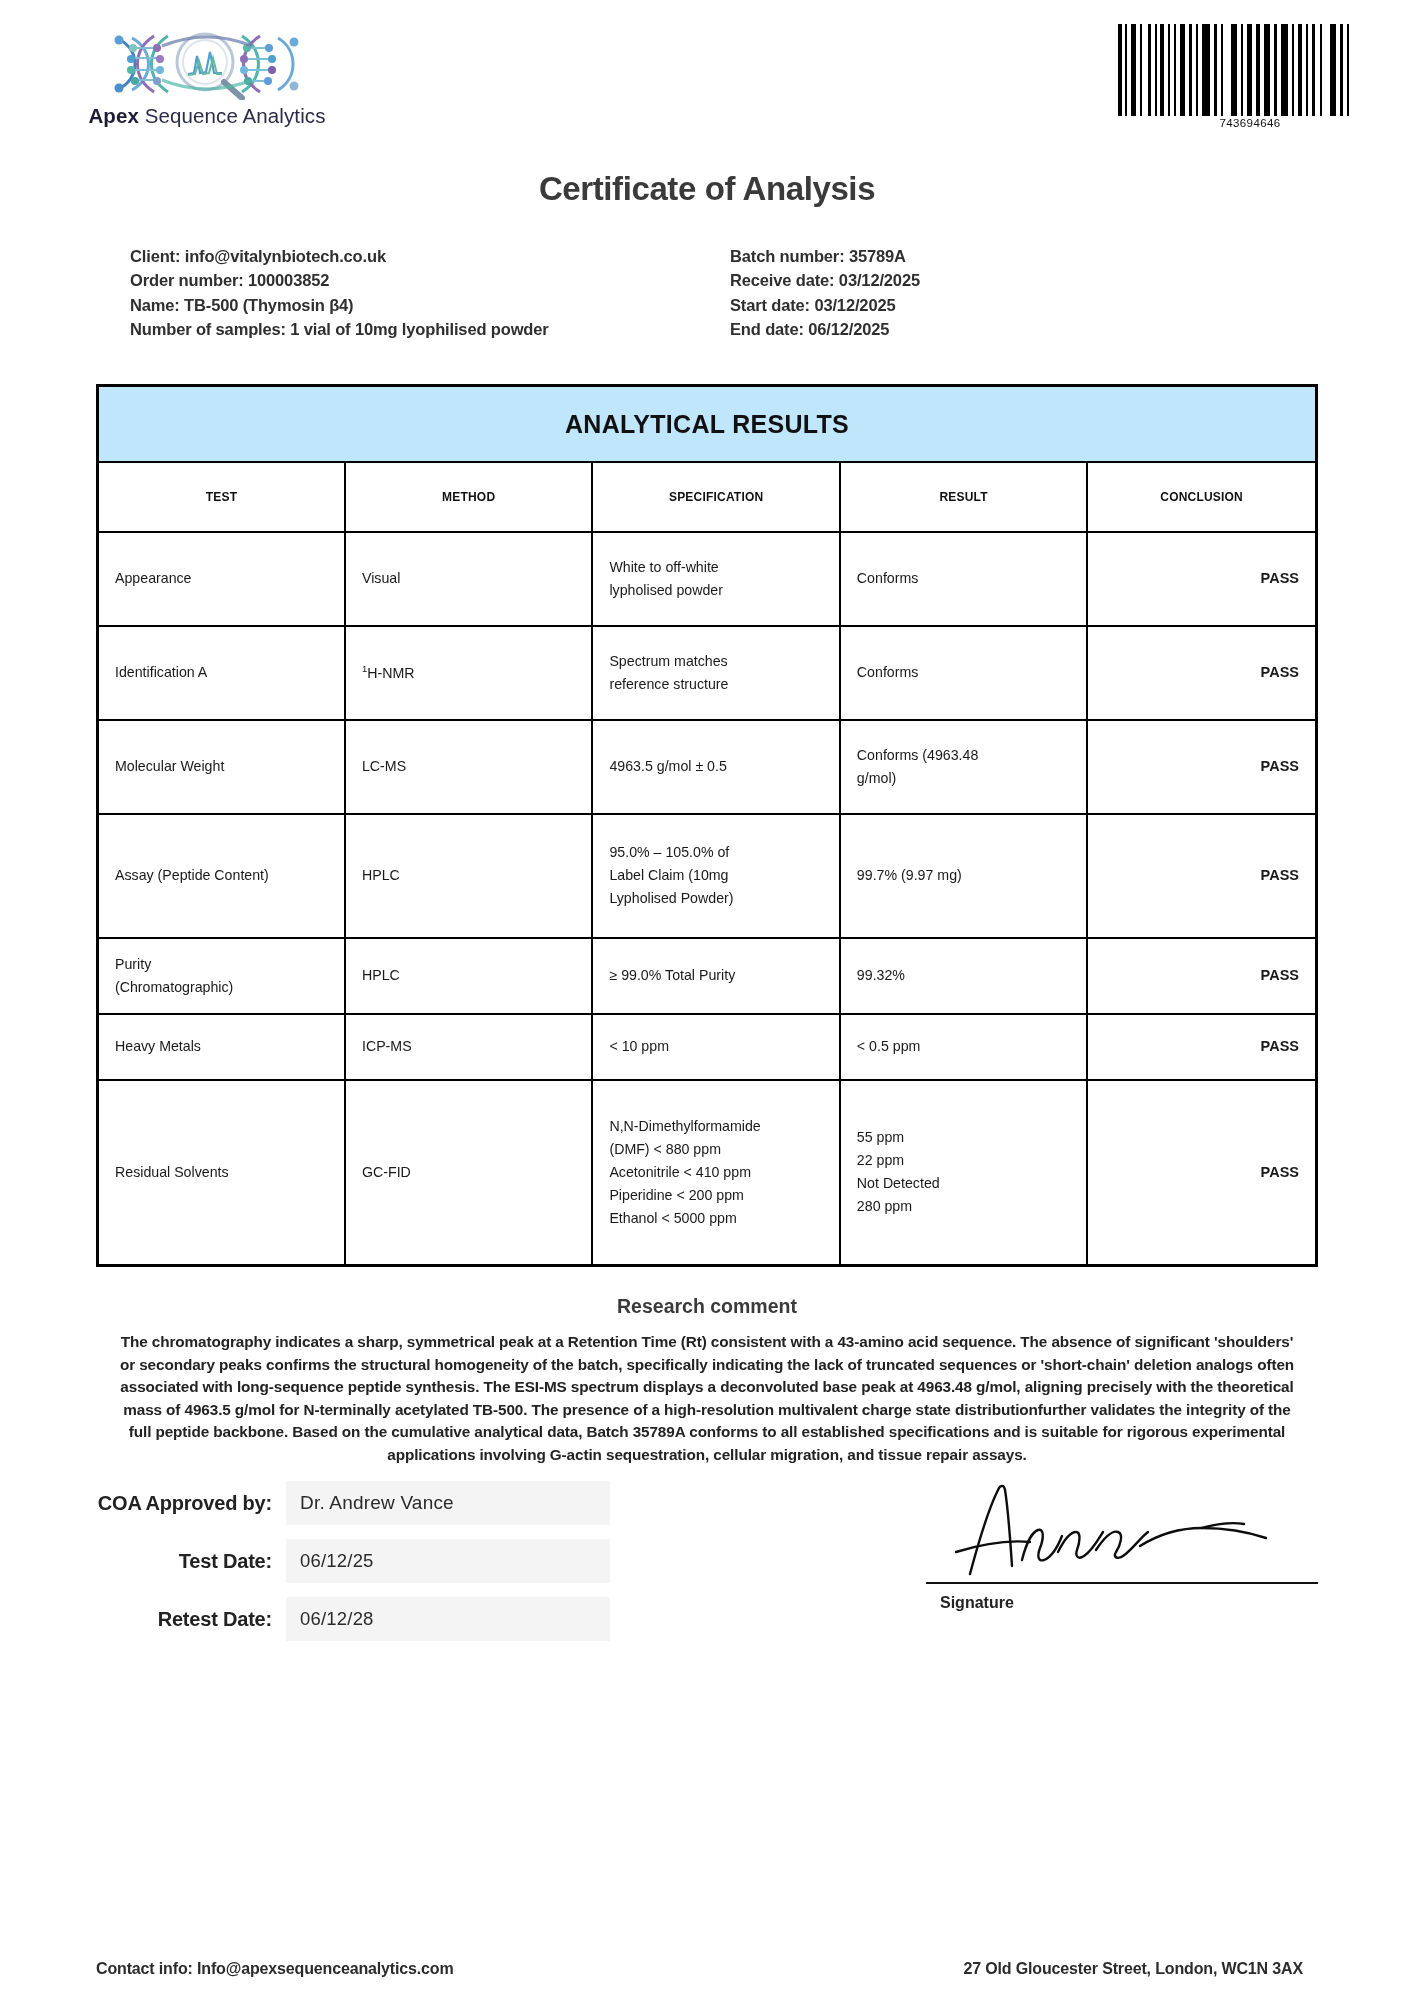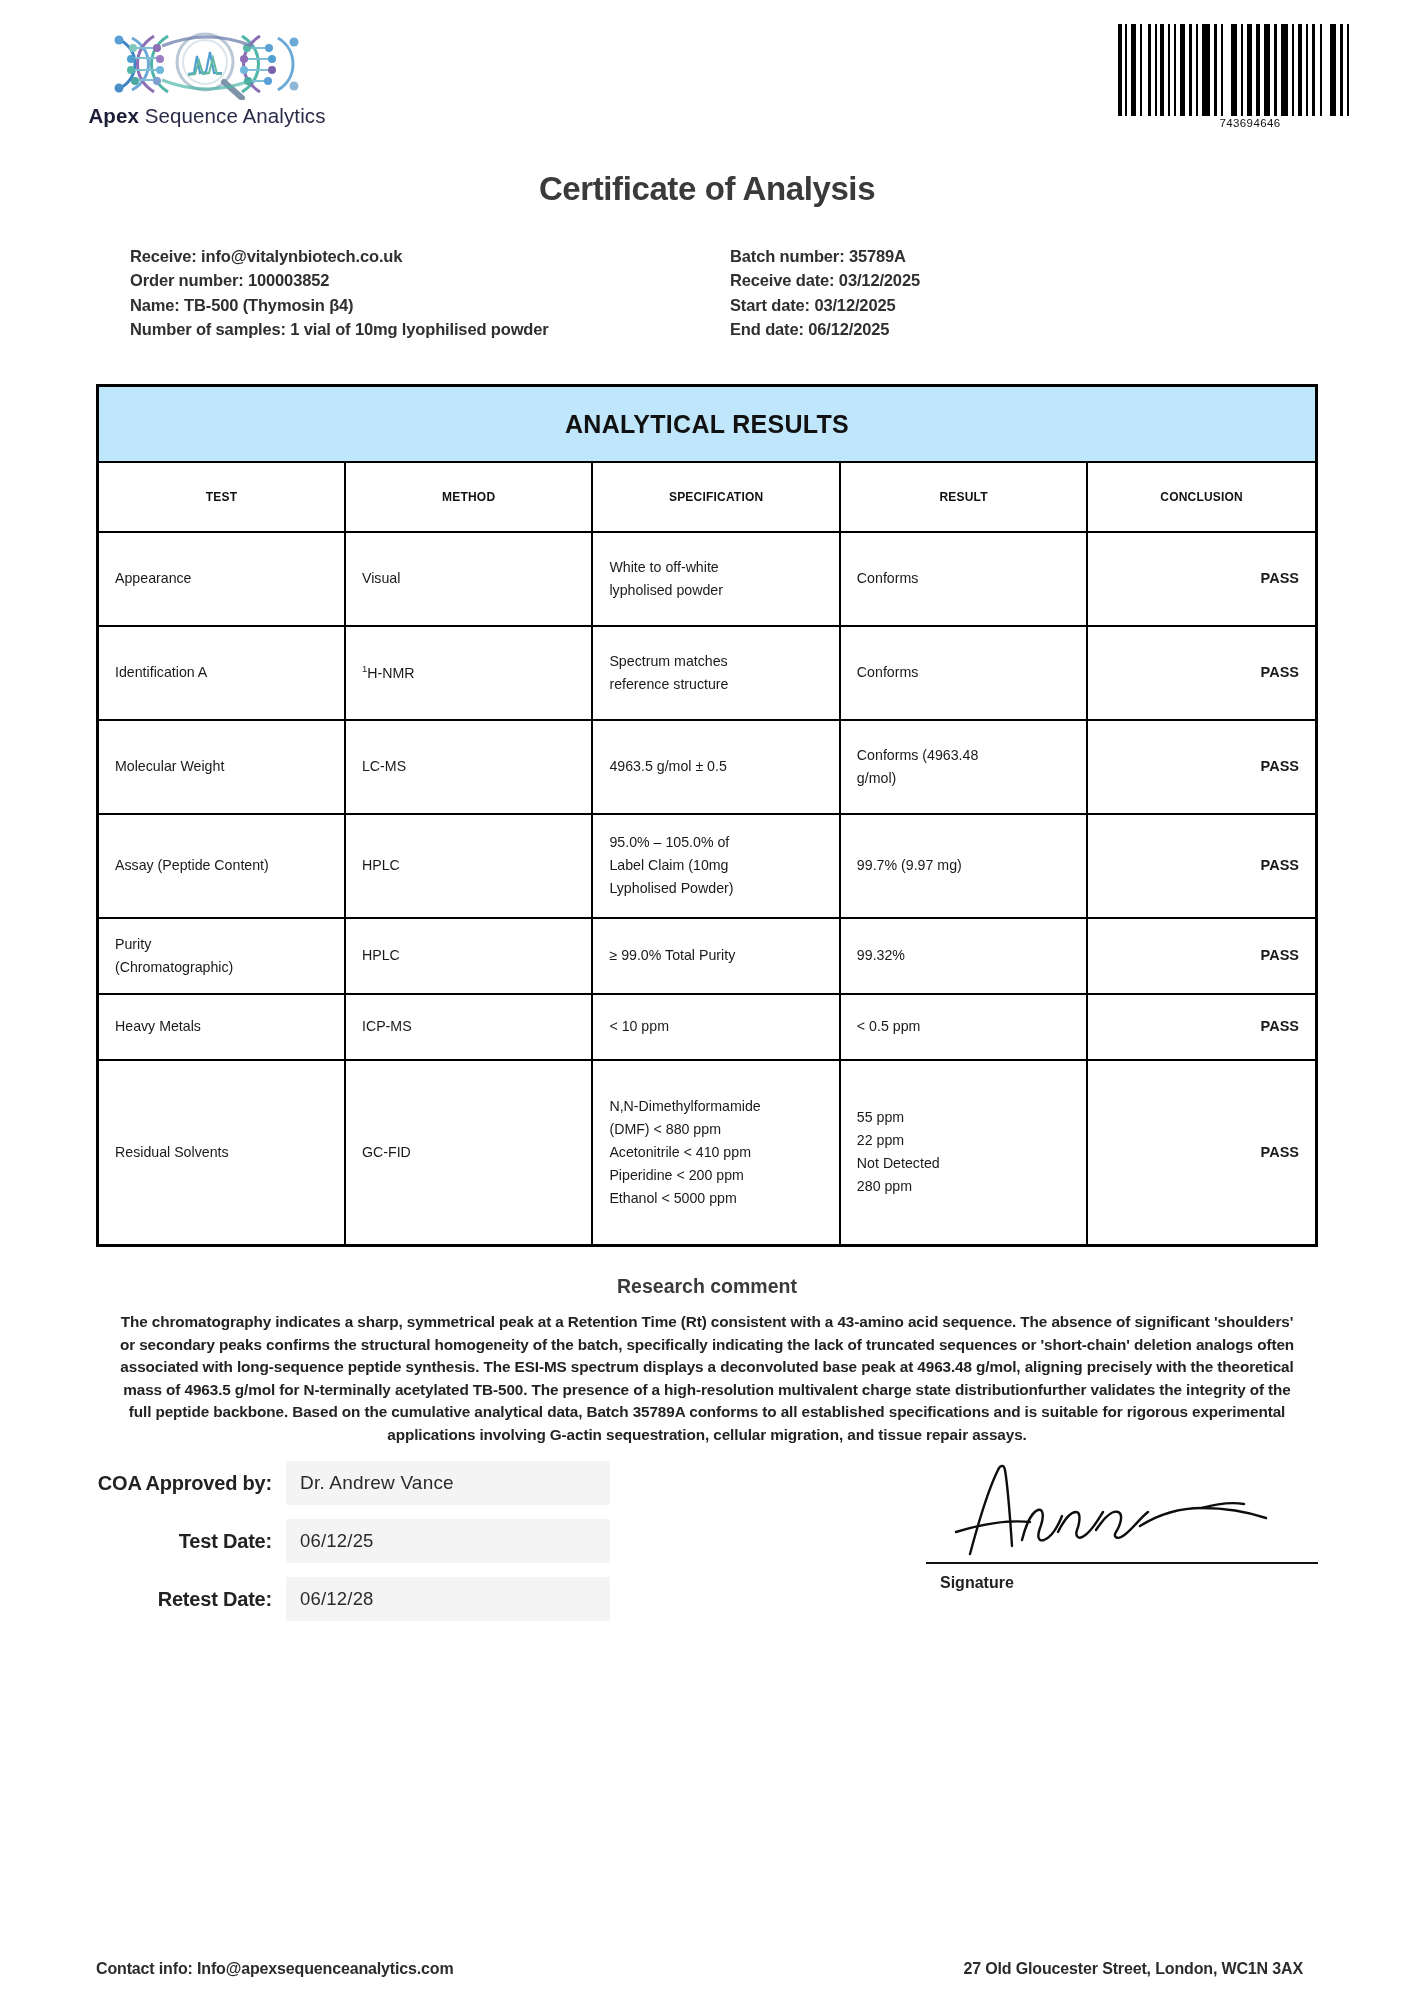--- a/index.html
+++ b/index.html
@@ -122,21 +122,21 @@
   td.cell.conclusion {
     text-align: right;
     font-weight: bold;
     font-size: 14.5px;
   }
   sup.sup { font-size: 9.5px; vertical-align: super; }
 
   .r-appearance td { height: 94px; }
   .r-ident td { height: 94px; }
   .r-mw td { height: 94px; }
-  .r-assay td { height: 104px; }
+  .r-assay td { height: 124px; }
   .r-purity td { height: 72px; }
   .r-heavy td { height: 66px; }
   .r-solv td { height: 186px; }
 
   .multi { white-space: pre-line; }
 
   
   .rc-title {
     text-align: center;
     font-size: 19.5px;
@@ -348,21 +348,21 @@
         </g>
       </svg>
       <div class="barcode-num">743694646</div>
     </div>
   </div>
 
   <div class="doc-title">Certificate of Analysis</div>
 
   <div class="meta">
     <div class="meta-col meta-left">
-      <div class="meta-row">Receive: info@vitalynbiotech.co.uk</div>
+      <div class="meta-row">Client: info@vitalynbiotech.co.uk</div>
       <div class="meta-row">Order number: 100003852</div>
       <div class="meta-row">Name: TB-500 (Thymosin β4)</div>
       <div class="meta-row">Number of samples: 1 vial of 10mg lyophilised powder</div>
     </div>
     <div class="meta-col meta-right">
       <div class="meta-row">Batch number: 35789A</div>
       <div class="meta-row">Receive date: 03/12/2025</div>
       <div class="meta-row">Start date: 03/12/2025</div>
       <div class="meta-row">End date: 06/12/2025</div>
     </div>

